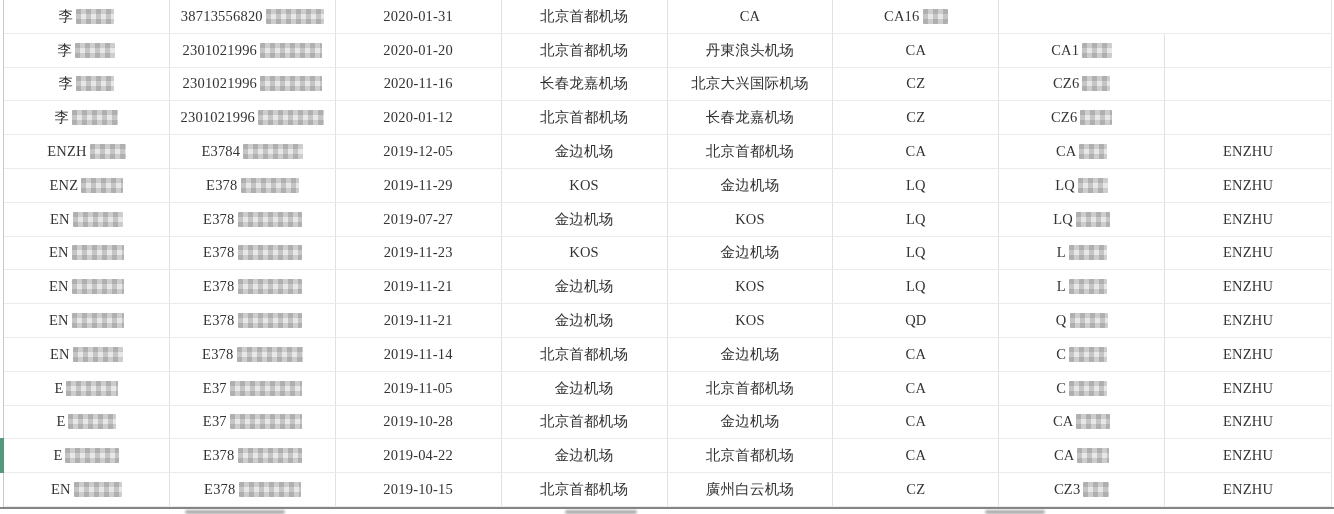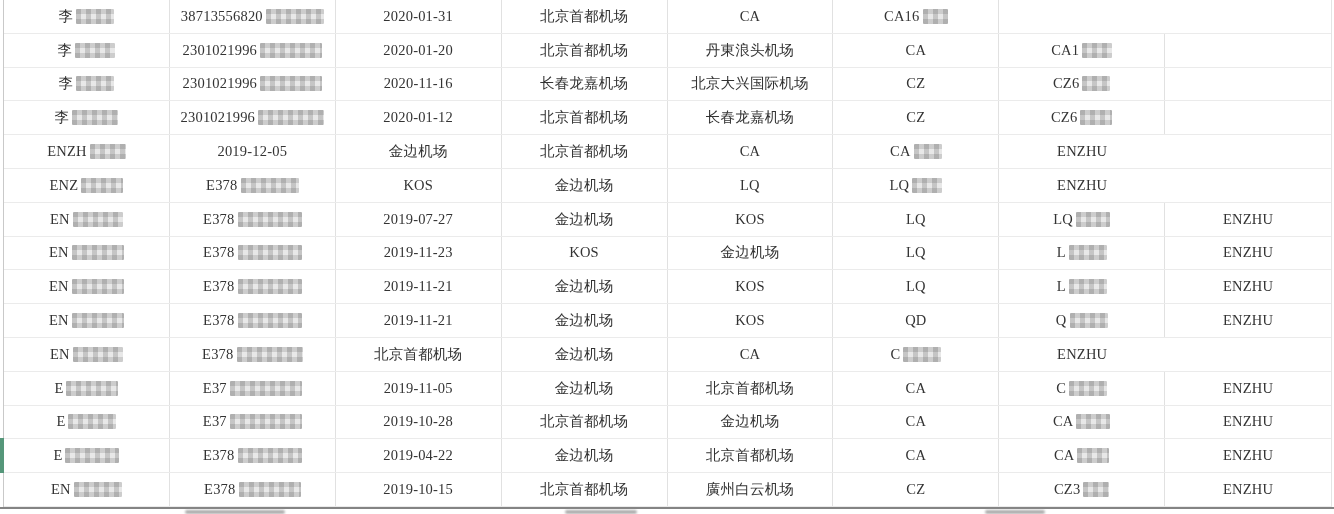--- a/index.html
+++ b/index.html
@@ -167,20 +167,24 @@
           <span></span>
         </div>
   </div>
 
   <div class="row">
     <div class="cell">
           <span>ENZH</span>
           <span class="mosaic" style="width: 36px;"></span>
         </div>
     <div class="cell">
+          <span>E3784</span>
+          <span class="mosaic" style="width: 60px;"></span>
+        </div>
+    <div class="cell">
           <span>2019-12-05</span>
         </div>
     <div class="cell">
           <span>金边机场</span>
         </div>
     <div class="cell">
           <span>北京首都机场</span>
         </div>
     <div class="cell">
           <span>CA</span>
@@ -197,20 +201,23 @@
   <div class="row">
     <div class="cell">
           <span>ENZ</span>
           <span class="mosaic" style="width: 42px;"></span>
         </div>
     <div class="cell">
           <span>E378</span>
           <span class="mosaic" style="width: 58px;"></span>
         </div>
     <div class="cell">
+          <span>2019-11-29</span>
+        </div>
+    <div class="cell">
           <span>KOS</span>
         </div>
     <div class="cell">
           <span>金边机场</span>
         </div>
     <div class="cell">
           <span>LQ</span>
         </div>
     <div class="cell">
           <span>LQ</span>
@@ -342,20 +349,23 @@
   </div>
 
   <div class="row">
     <div class="cell">
           <span>EN</span>
           <span class="mosaic" style="width: 50px;"></span>
         </div>
     <div class="cell">
           <span>E378</span>
           <span class="mosaic" style="width: 66px;"></span>
+        </div>
+    <div class="cell">
+          <span>2019-11-14</span>
         </div>
     <div class="cell">
           <span>北京首都机场</span>
         </div>
     <div class="cell">
           <span>金边机场</span>
         </div>
     <div class="cell">
           <span>CA</span>
         </div>

